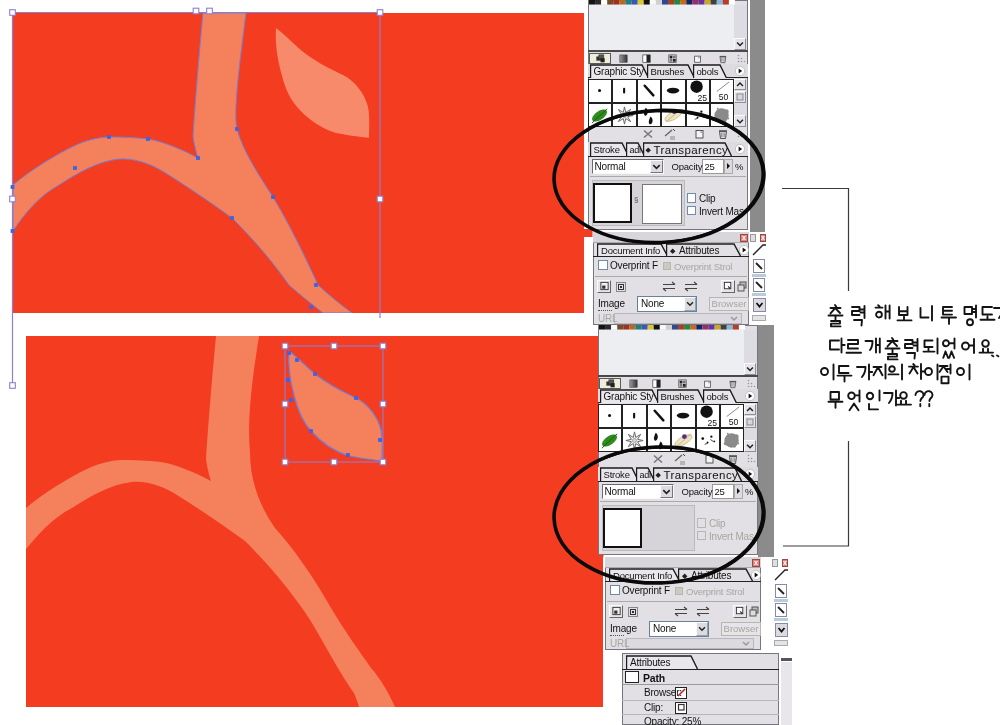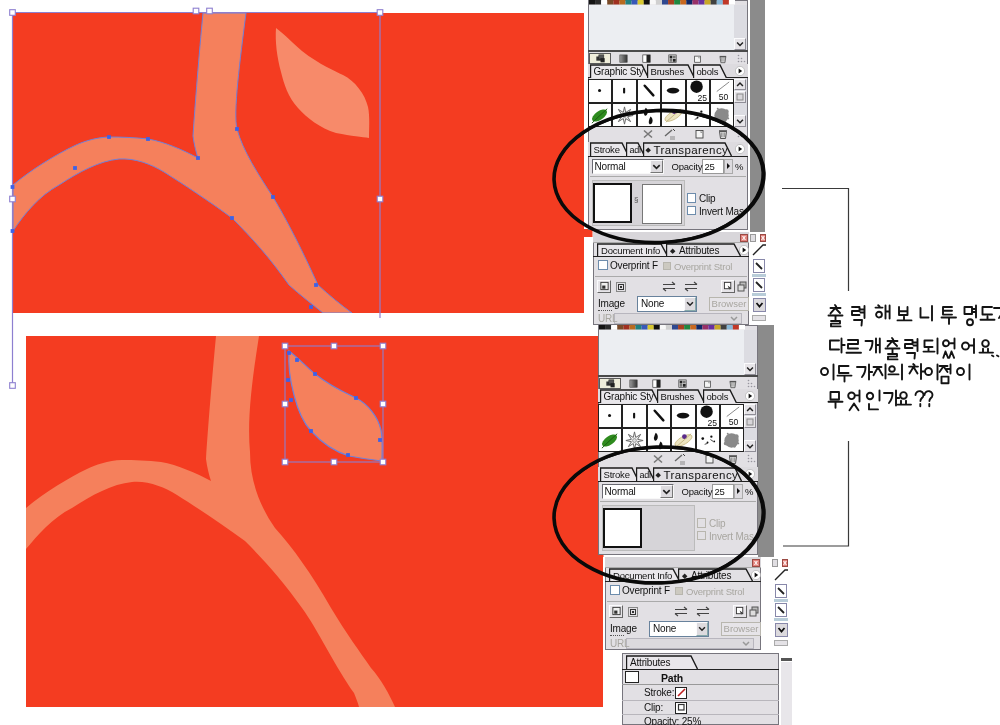--- a/index.html
+++ b/index.html
@@ -865,23 +865,23 @@
 <div style="position:absolute;left:774px;top:640px;width:14px;height:6px;background:#e4e2e6;border:1px solid #aaa;box-sizing:border-box;z-index:12;"></div>
 <div style="position:absolute;left:622px;top:653px;width:157px;height:72px;background:#e2e0e4;border:1px solid #77757d;box-sizing:border-box;z-index:10;"></div>
 <div style="position:absolute;z-index:13;left:626px;top:655px;width:72px;height:14px;">
     <svg width="72" height="14" viewBox="0 0 72 14">
       <path d="M0.5,14 L0.5,1 L65,1 L71.5,14" fill="#e9e7eb" stroke="#1c1c1c" stroke-width="1.4"></path>
     </svg>
   </div>
 <div style="position:absolute;z-index:13;left:630px;top:658.0px;font-family:'Liberation Sans', sans-serif;font-size:10px;color:#111;font-weight:normal;letter-spacing:-0.2px;white-space:nowrap;line-height:1;">Attributes</div>
 <div style="position:absolute;z-index:11;left:622px;top:668.5px;width:157px;height:1.4px;background:#222;"></div>
 <div style="position:absolute;z-index:11;left:625px;top:671px;width:14px;height:12px;background:#fff;border:1.4px solid #222;box-sizing:border-box;"></div>
-<div style="position:absolute;z-index:13;left:643px;top:672.5px;font-family:'Liberation Sans', sans-serif;font-size:10.5px;color:#111;font-weight:bold;letter-spacing:-0.2px;white-space:nowrap;line-height:1;margin-left:18px;">Path</div>
+<div style="position:absolute;z-index:13;left:643px;top:672.5px;font-family:'Liberation Sans', sans-serif;font-size:10.5px;color:#111;font-weight:bold;letter-spacing:-0.2px;white-space:nowrap;line-height:1;">Path</div>
 <div style="position:absolute;z-index:11;left:622px;top:684px;width:157px;height:1px;background:#999;"></div>
-<div style="position:absolute;z-index:13;left:644px;top:688px;font-family:'Liberation Sans', sans-serif;font-size:10px;color:#111;font-weight:normal;letter-spacing:-0.2px;white-space:nowrap;line-height:1;">Stroke:</div>
+<div style="position:absolute;z-index:13;left:644px;top:688px;font-family:'Liberation Sans', sans-serif;font-size:10px;color:#111;font-weight:normal;letter-spacing:-0.2px;white-space:nowrap;line-height:1;">Browser:</div>
 <div style="position:absolute;z-index:11;left:675px;top:686.5px;width:12px;height:12px;background:#fff;border:1.4px solid #222;box-sizing:border-box;">
     <svg width="9" height="9">
       <path d="M8,1 L1,8" stroke="#c02020" stroke-width="1.6"></path>
     </svg>
   </div>
 <div style="position:absolute;z-index:11;left:622px;top:699.5px;width:157px;height:1px;background:#b8b6bc;"></div>
 <div style="position:absolute;z-index:13;left:644px;top:703px;font-family:'Liberation Sans', sans-serif;font-size:10px;color:#111;font-weight:normal;letter-spacing:-0.2px;white-space:nowrap;line-height:1;">Clip:</div>
 <div style="position:absolute;z-index:11;left:675px;top:701.5px;width:12px;height:12px;background:#fff;border:1.4px solid #222;box-sizing:border-box;">
     <svg width="9" height="9">
       <rect x="1.5" y="1.5" width="5.5" height="5.5" fill="none" stroke="#333" stroke-width="1.2"></rect>

